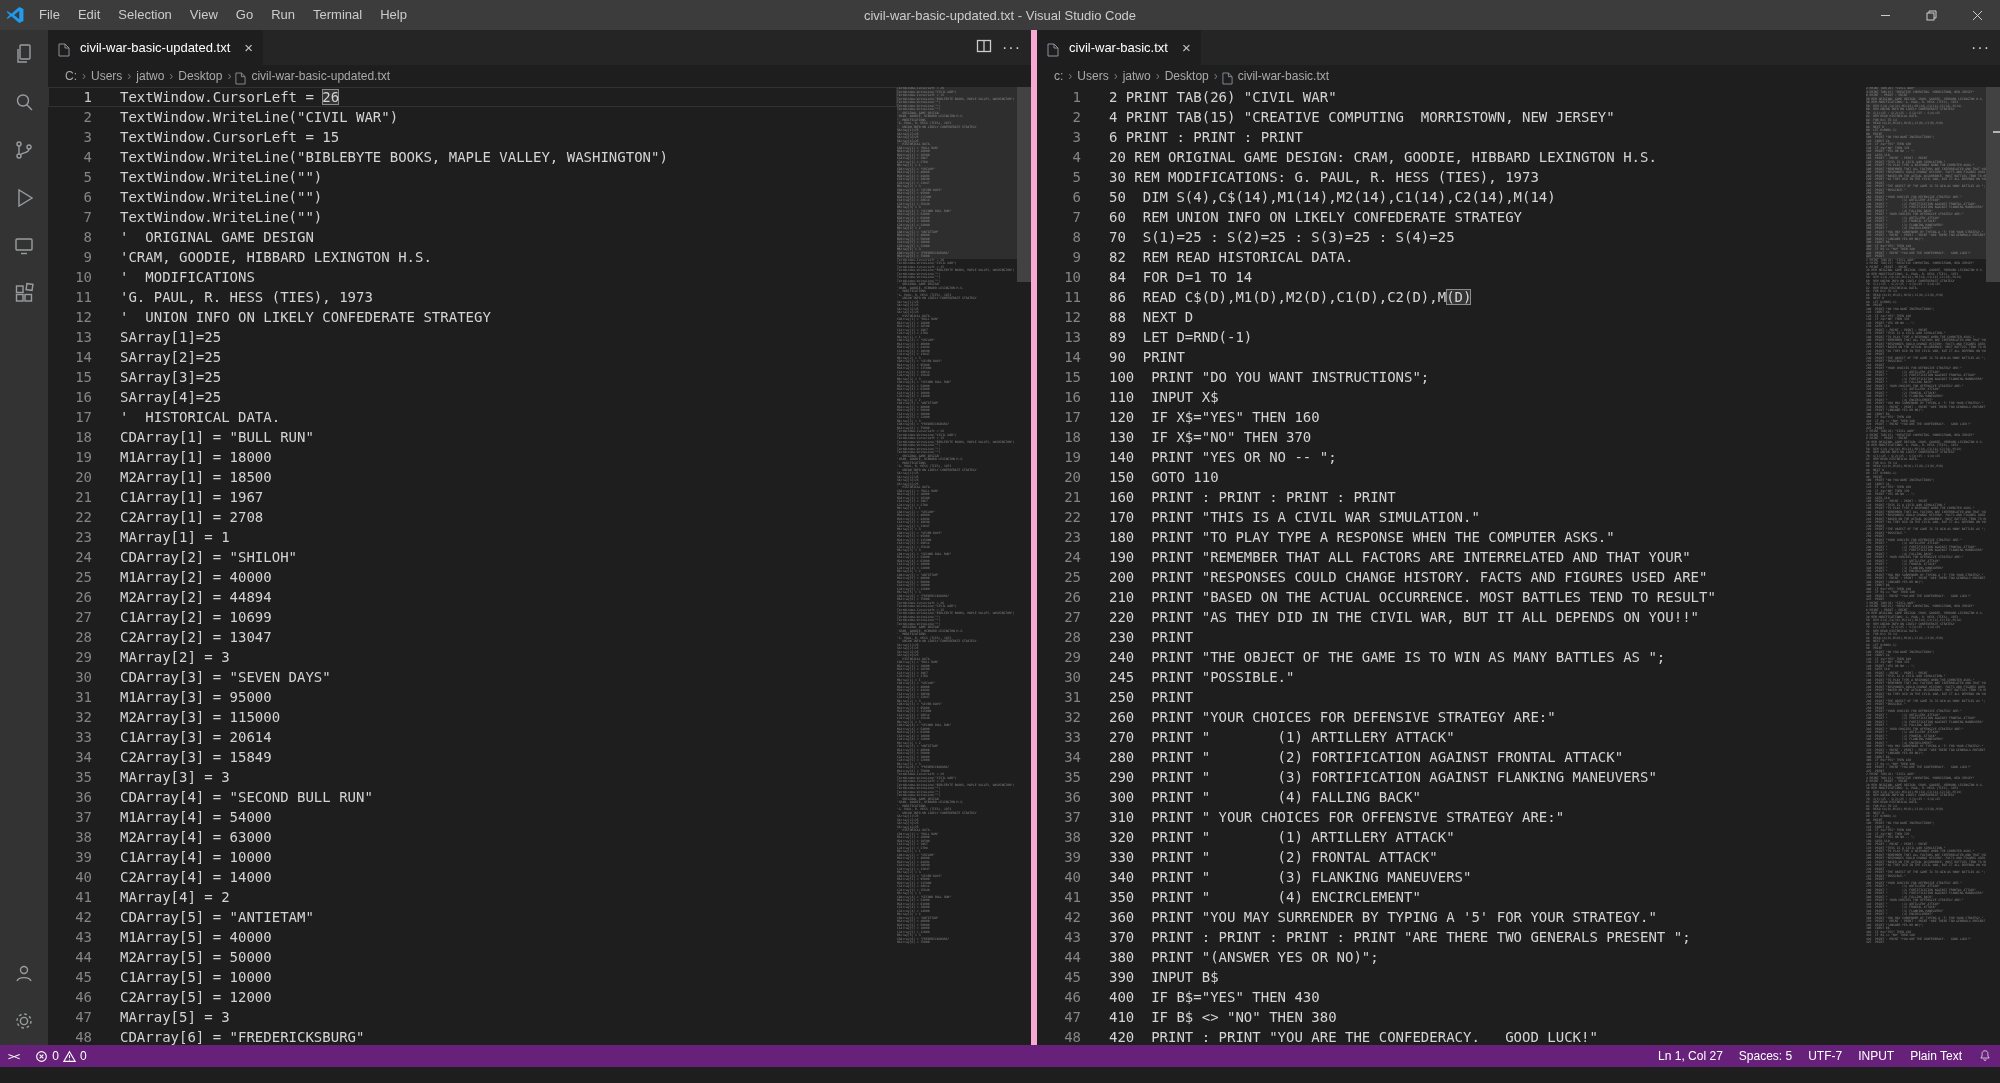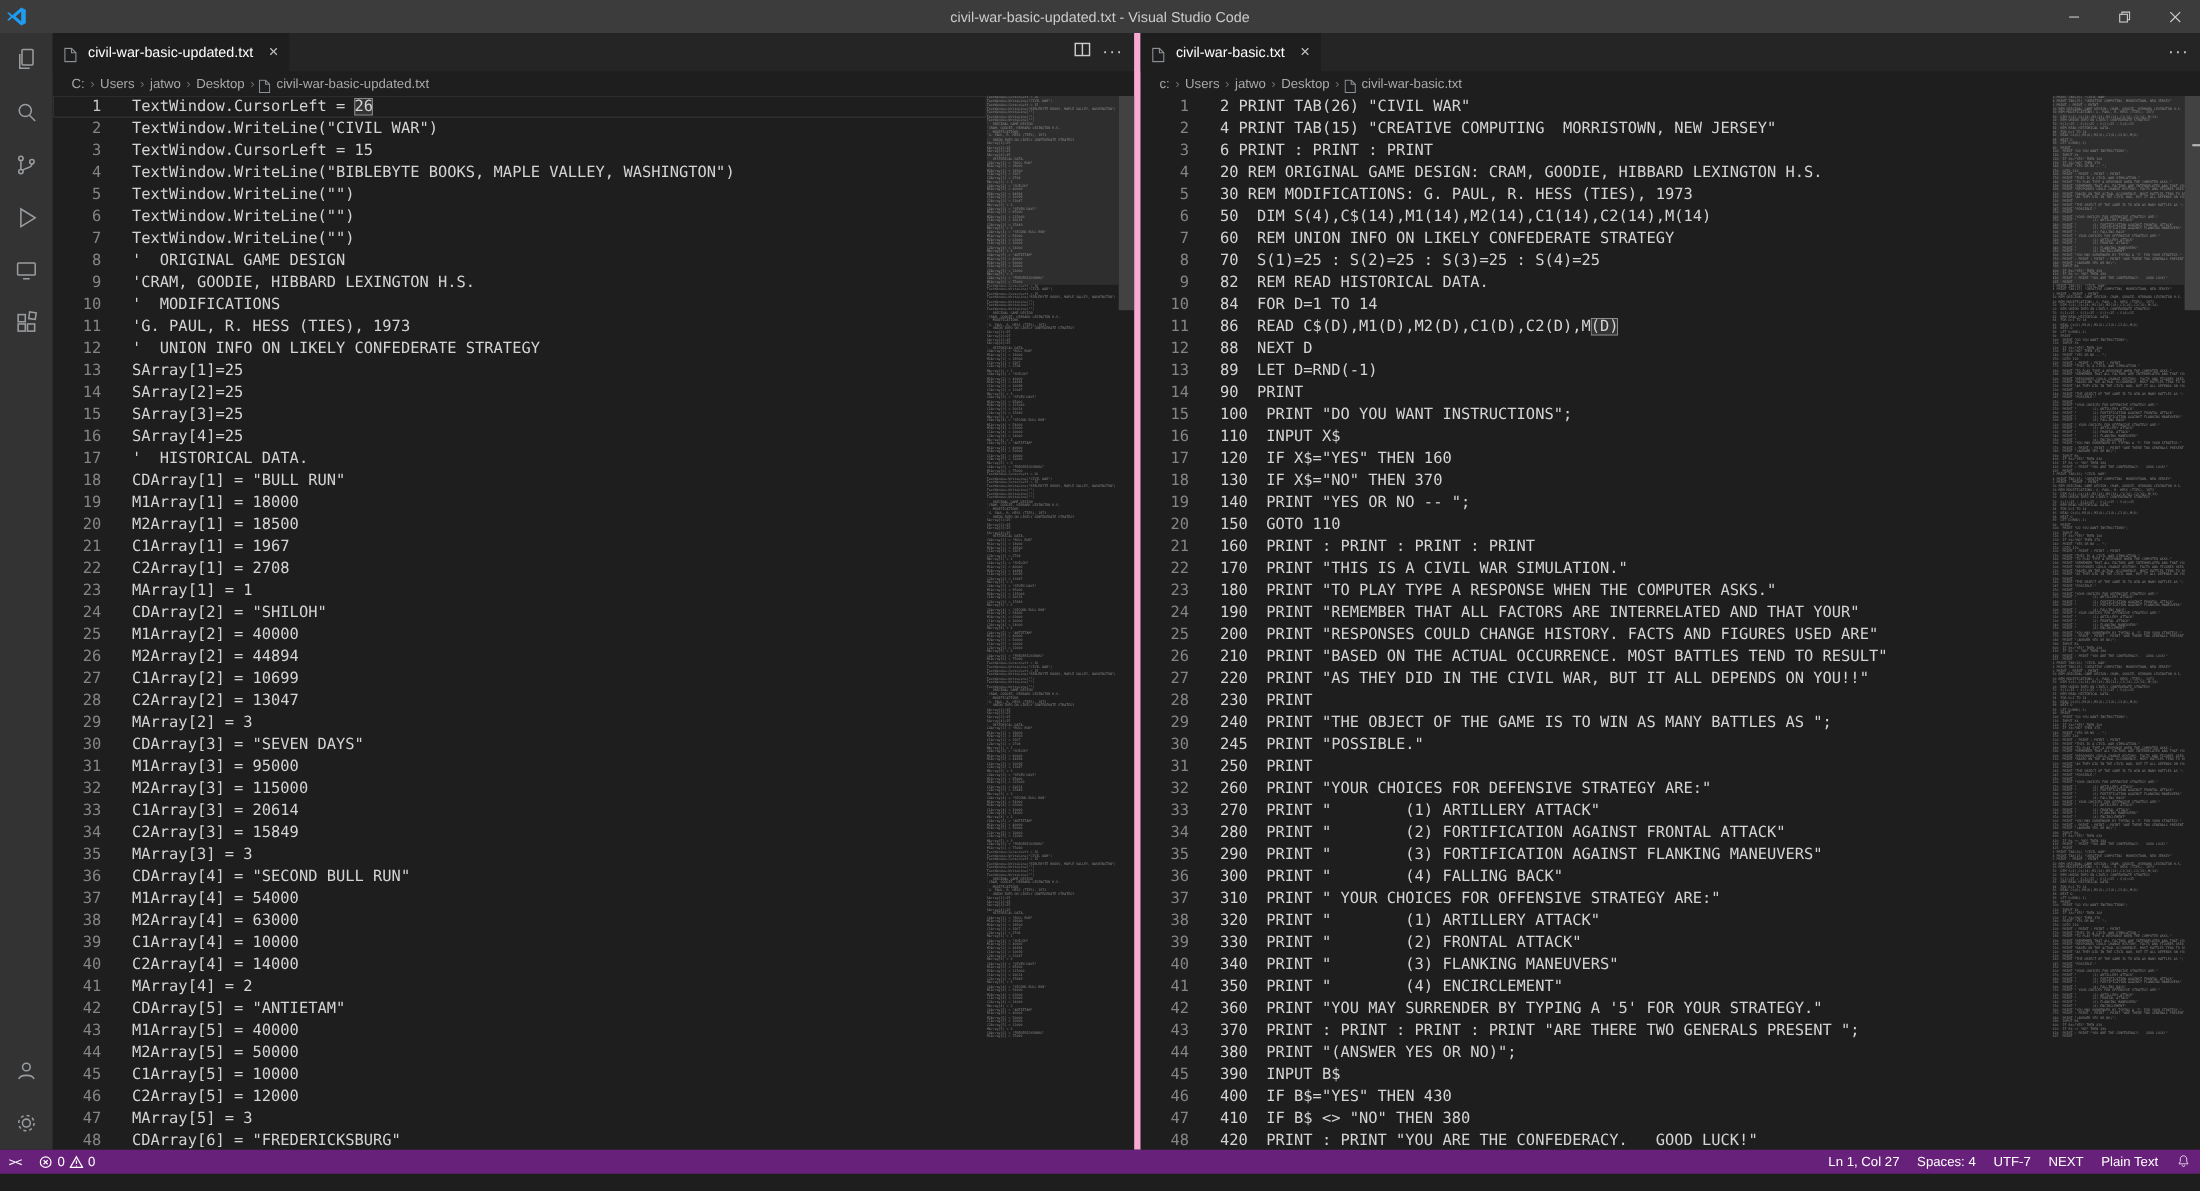--- a/index.html
+++ b/index.html
@@ -72,20 +72,30 @@
 </style>
 </head>
 <body>
 
 <div class="titlebar">
   <div class="logo">
     <svg width="18" height="18" viewBox="0 0 16 16">
       <polygon points="11.8,0.8 4.7,6.9 1.6,4.6 0.5,5.2 3.4,8 0.5,10.8 1.6,11.4 4.7,9.1 11.8,15.2 15.5,13.4 15.5,2.6" fill="#1f9cf0"></polygon>
       <polygon points="11.8,4.2 7.2,8 11.8,11.8" fill="#3c3c3c"></polygon>
     </svg>
+  </div>
+  <div class="menus">
+    <span class="menu-item">File</span>
+    <span class="menu-item">Edit</span>
+    <span class="menu-item">Selection</span>
+    <span class="menu-item">View</span>
+    <span class="menu-item">Go</span>
+    <span class="menu-item">Run</span>
+    <span class="menu-item">Terminal</span>
+    <span class="menu-item">Help</span>
   </div>
   <div class="win-title">civil-war-basic-updated.txt - Visual Studio Code</div>
   <div class="win-controls">
     <div class="win-btn">
       <svg width="11" height="11" viewBox="0 0 11 11">
           <line x1="1" y1="5.5" x2="10" y2="5.5" stroke="#cccccc" stroke-width="1"></line>
         </svg>
     </div>
     <div class="win-btn">
       <svg width="11" height="11" viewBox="0 0 11 11" fill="none" stroke="#cccccc" stroke-width="1">
@@ -349,23 +359,23 @@
       <svg width="13" height="13" viewBox="0 0 14 14">
           <path d="M7 1.8 L13 12.2 H1 Z"></path>
           <line x1="7" y1="5.5" x2="7" y2="8.8"></line>
           <line x1="7" y1="10.2" x2="7" y2="11.2"></line>
         </svg>
       <span>0</span>
     </div>
   </div>
   <div class="sb-right">
     <div class="sb-item">Ln 1, Col 27</div>
-    <div class="sb-item">Spaces: 4</div>
+    <div class="sb-item">Spaces: 5</div>
     <div class="sb-item">UTF-7</div>
-    <div class="sb-item">NEXT</div>
+    <div class="sb-item">INPUT</div>
     <div class="sb-item">Plain Text</div>
     <div class="sb-item">
       <svg width="14" height="14" viewBox="0 0 24 24">
           <path d="M12 3 c-3 0 -5 2 -5 5 v4 l-2 3.5 h14 l-2 -3.5 v-4 c0 -3 -2 -5 -5 -5 z"></path>
           <path d="M10 17.5 c0 3 4 3 4 0"></path>
         </svg>
     </div>
   </div>
 </div>
 

